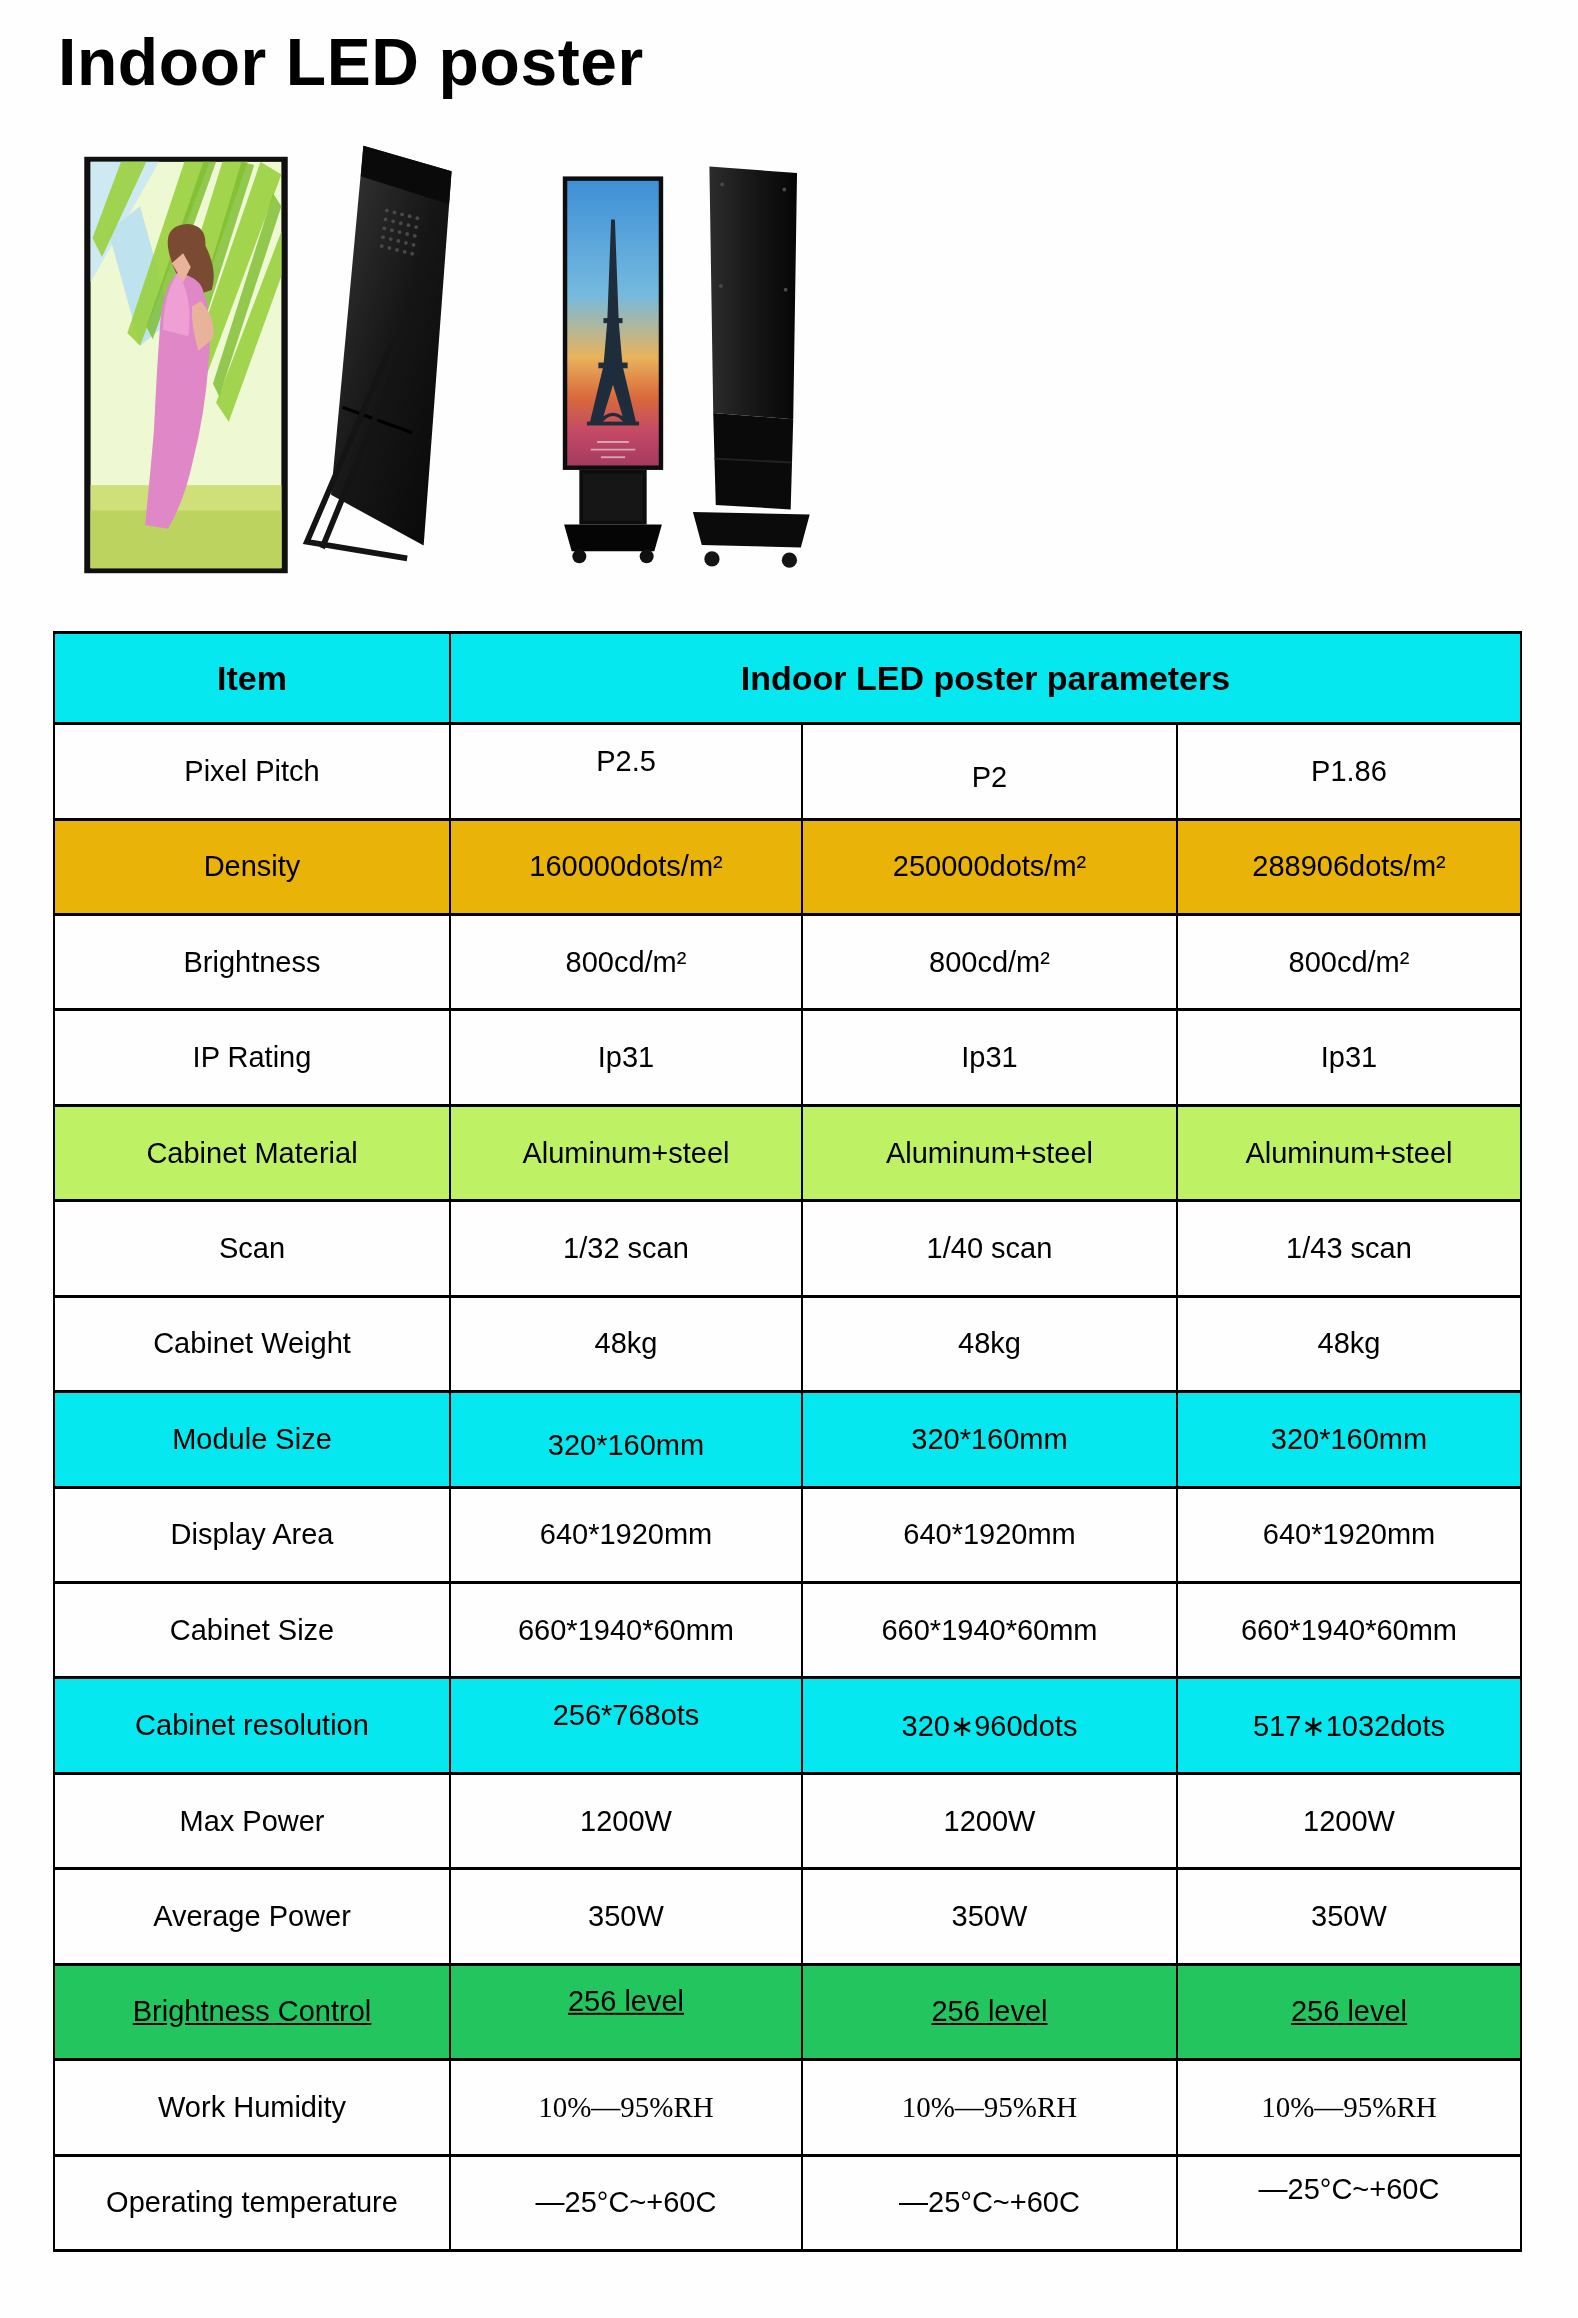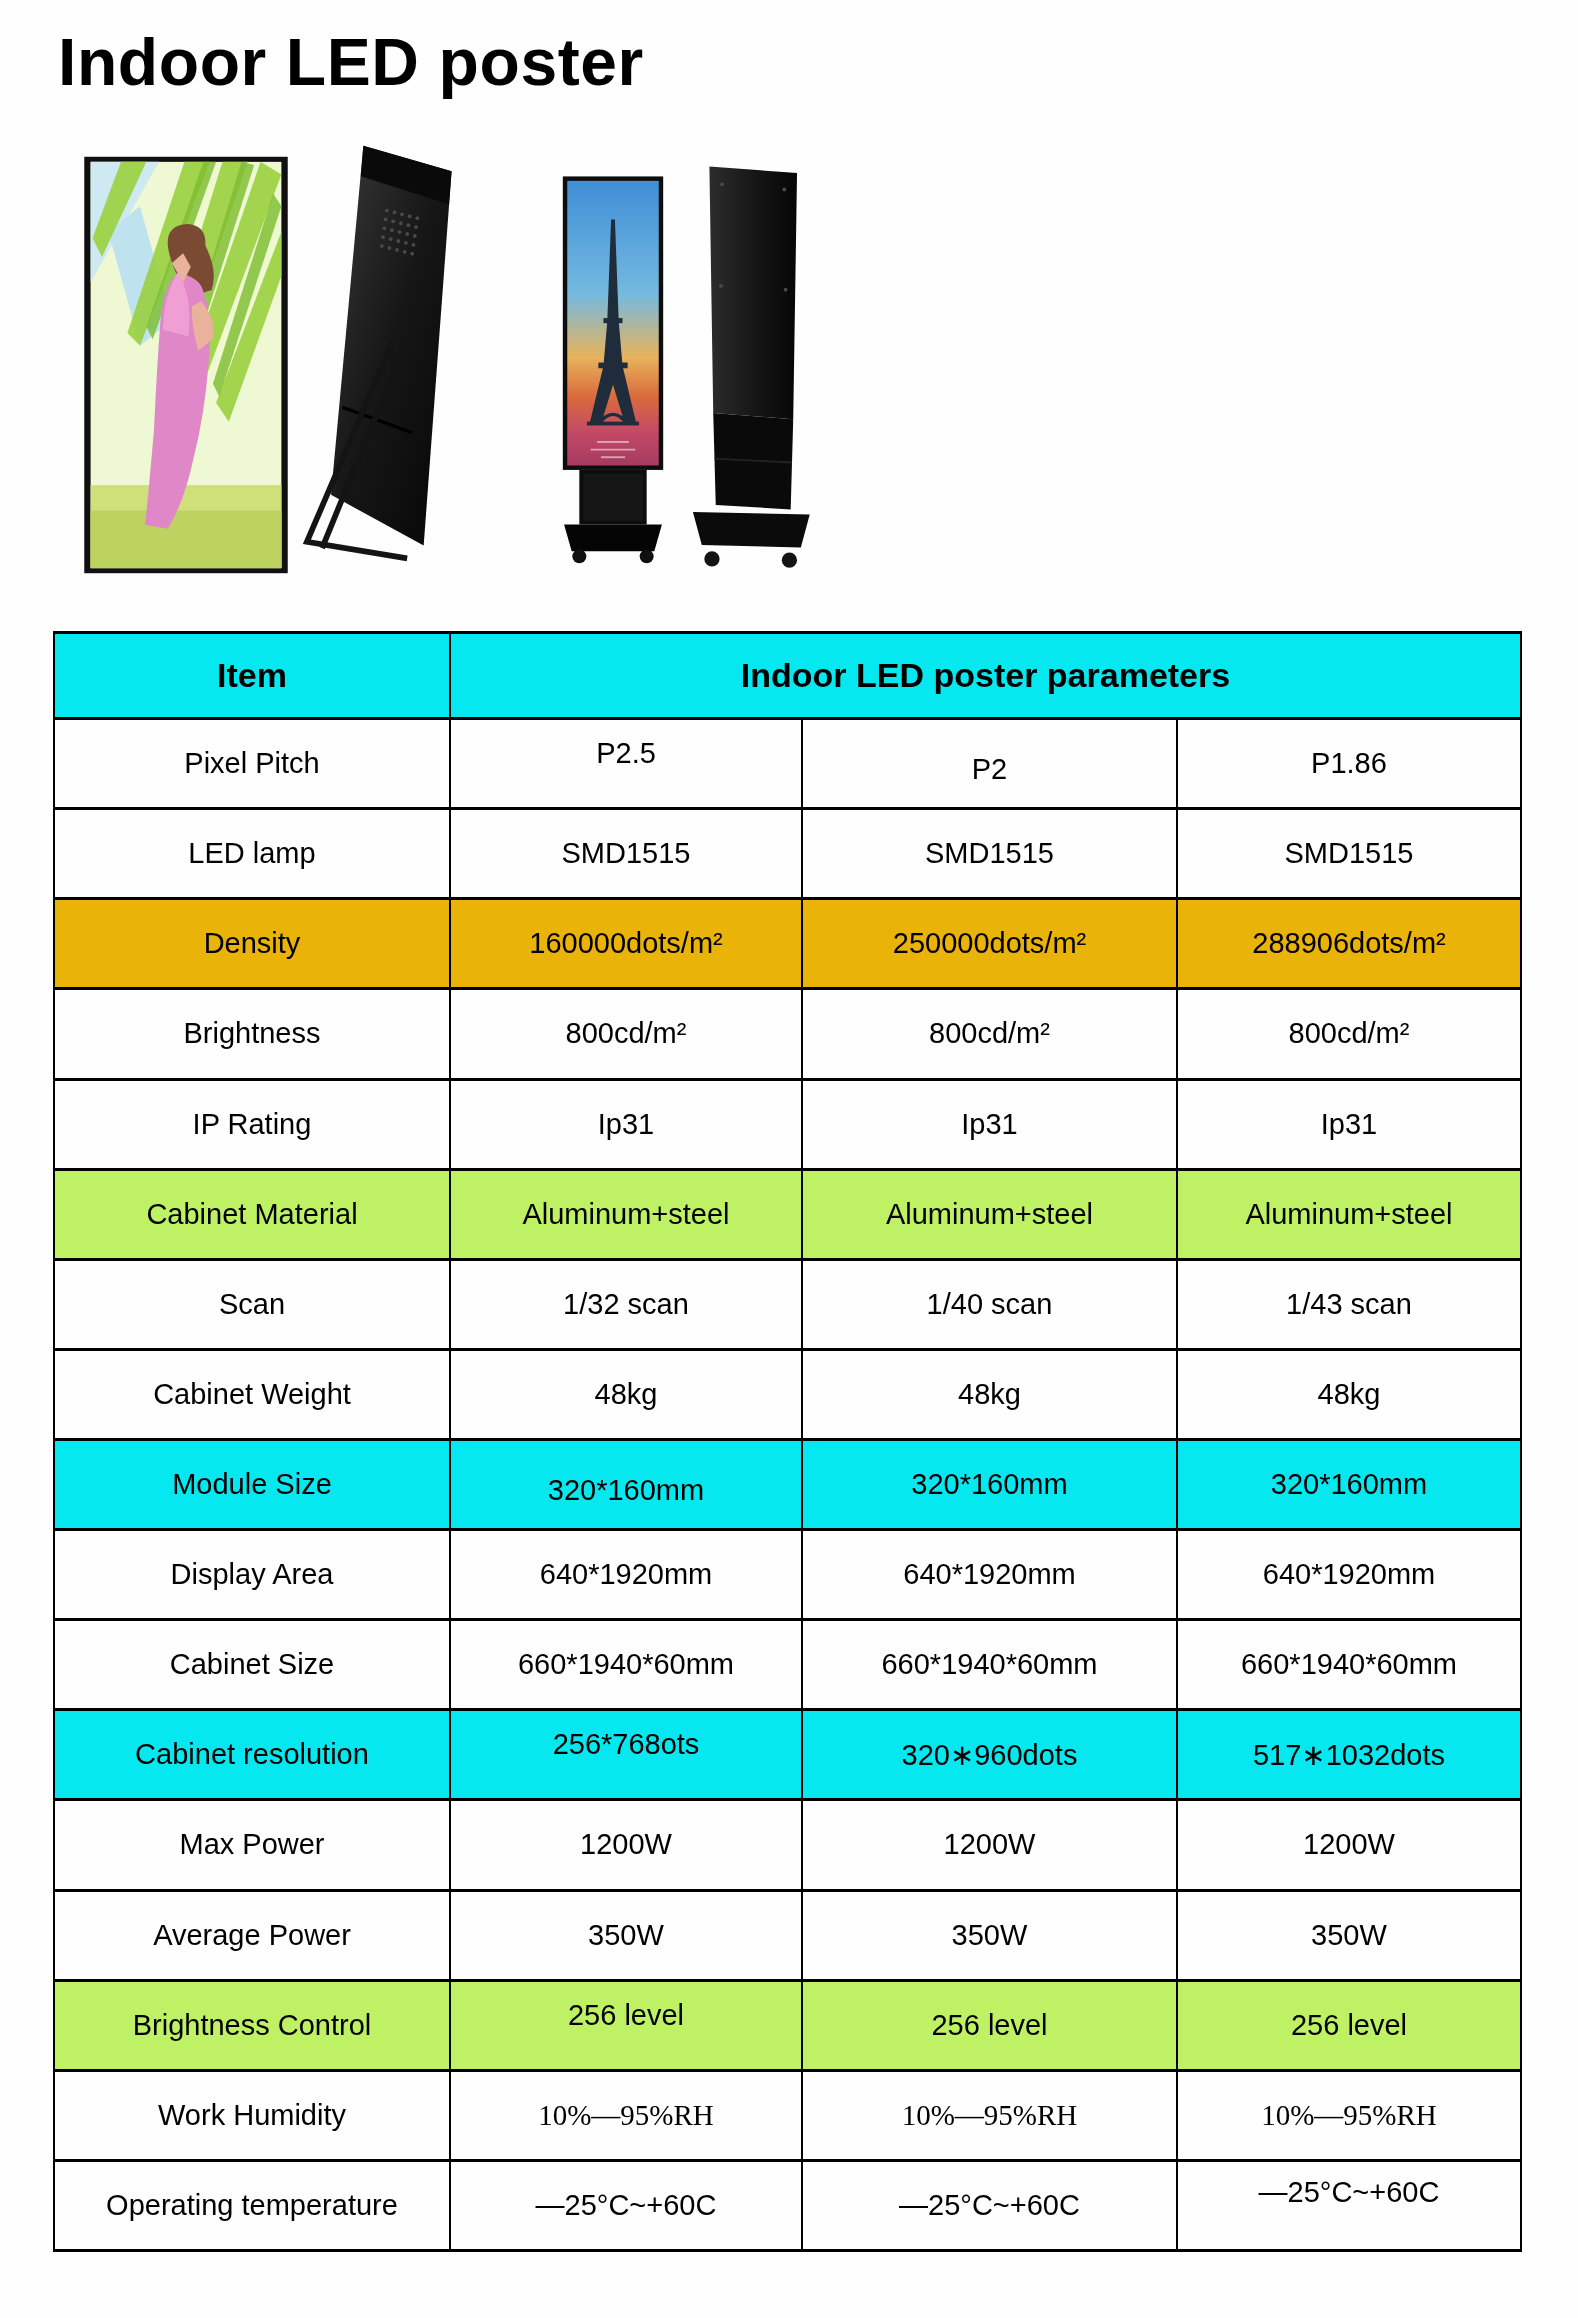--- a/index.html
+++ b/index.html
@@ -187,26 +187,20 @@
     <tr>
       <td>Pixel Pitch</td>
       <td>
             <span class="cellbox vt-up">P2.5</span>
           </td>
       <td>
             <span class="cellbox vt-dn">P2</span>
           </td>
       <td>P1.86</td>
     </tr>
-    <tr>
-      <td>LED lamp</td>
-      <td>SMD1515</td>
-      <td>SMD1515</td>
-      <td>SMD1515</td>
-    </tr>
     <tr class="hl" style="background: #eab308;">
       <td>Density</td>
       <td>160000dots/m²</td>
       <td>250000dots/m²</td>
       <td>288906dots/m²</td>
     </tr>
     <tr>
       <td>Brightness</td>
       <td>800cd/m²</td>
       <td>800cd/m²</td>
@@ -269,21 +263,21 @@
       <td>1200W</td>
       <td>1200W</td>
       <td>1200W</td>
     </tr>
     <tr>
       <td>Average Power</td>
       <td>350W</td>
       <td>350W</td>
       <td>350W</td>
     </tr>
-    <tr class="hl" style="background: #bef264;">
+    <tr class="hl" style="background: #22c55e; text-decoration: underline;">
       <td class="mid">Brightness Control</td>
       <td>
             <span class="cellbox vt-up">256 level</span>
           </td>
       <td>256 level</td>
       <td>256 level</td>
     </tr>
     <tr>
       <td>Work Humidity</td>
       <td class="serif">10%—95%RH</td>

